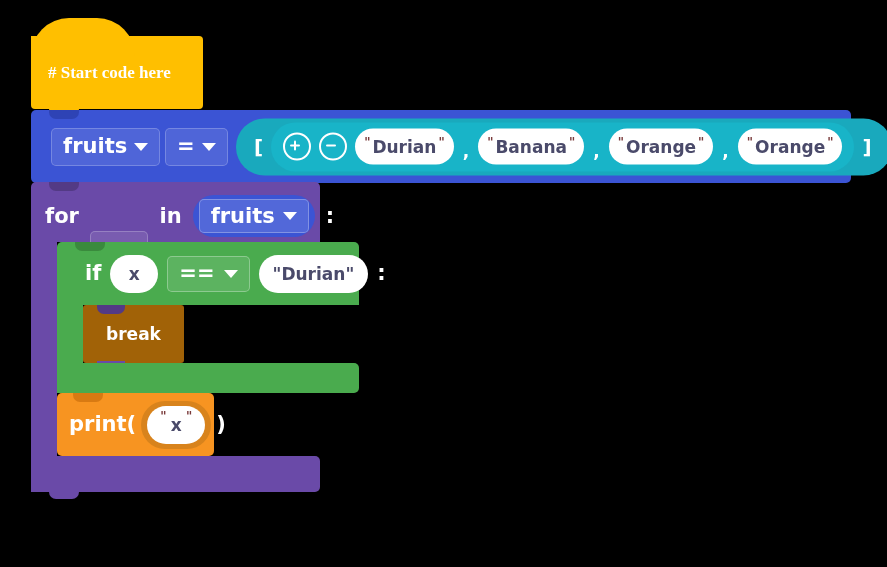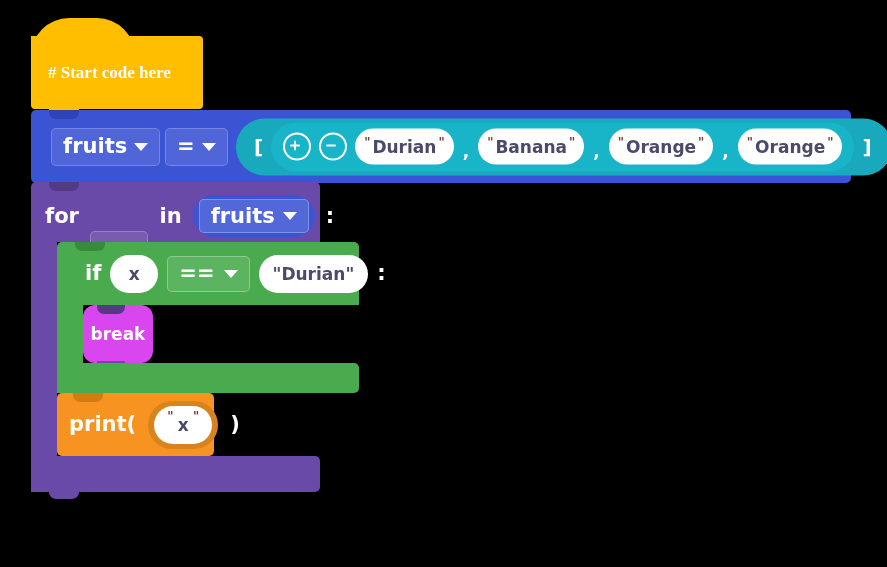--- a/index.html
+++ b/index.html
@@ -155,21 +155,21 @@
   }
   .op-box{
     height:36px;border-radius:5px;
     background:rgba(255,255,255,.10);border:1px solid rgba(255,255,255,.30);
     display:flex;align-items:center;gap:9px;padding:0 11px;box-sizing:border-box;cursor:pointer;
   }
 
   
   .breakblk{
     position:relative;width:70px;height:58px;
-    background:#d946ef;border-radius:12px;
+    background:#a16207;border-radius:3px;padding-left:31px;
   }
   .breakblk .notch{
     position:absolute;left:14px;top:0;width:28px;height:9px;
     background:#533a85;border-radius:0 0 7px 7px;
   }
   .breakblk .bump{
     position:absolute;left:14px;bottom:-7px;width:28px;height:9px;
     background:#6A4AA8;border-radius:0 0 7px 7px;
   }
   .break-label{
@@ -185,21 +185,21 @@
   .printblk .notch{
     position:absolute;left:16px;top:0;width:30px;height:9px;
     background:#d87a12;border-radius:0 0 7px 7px;
   }
   .printblk .bump{
     position:absolute;left:16px;bottom:-7px;width:30px;height:9px;
     background:#F79421;border-radius:0 0 7px 7px;
   }
   .print-row{
     position:absolute;left:12px;top:0;height:63px;
-    display:flex;align-items:center;gap:12px;
+    display:flex;align-items:center;gap:5px;
   }
   .print-slot{
     height:48px;width:70px;border-radius:26px;background:#D8831C;
     display:flex;align-items:center;justify-content:center;
   }
   .print-oval{
     height:38px;width:58px;background:#fff;border-radius:20px;
     display:flex;align-items:center;justify-content:center;
     color:#4A4A6A;font-weight:bold;font-size:17px;cursor:text;position:relative;
   }

